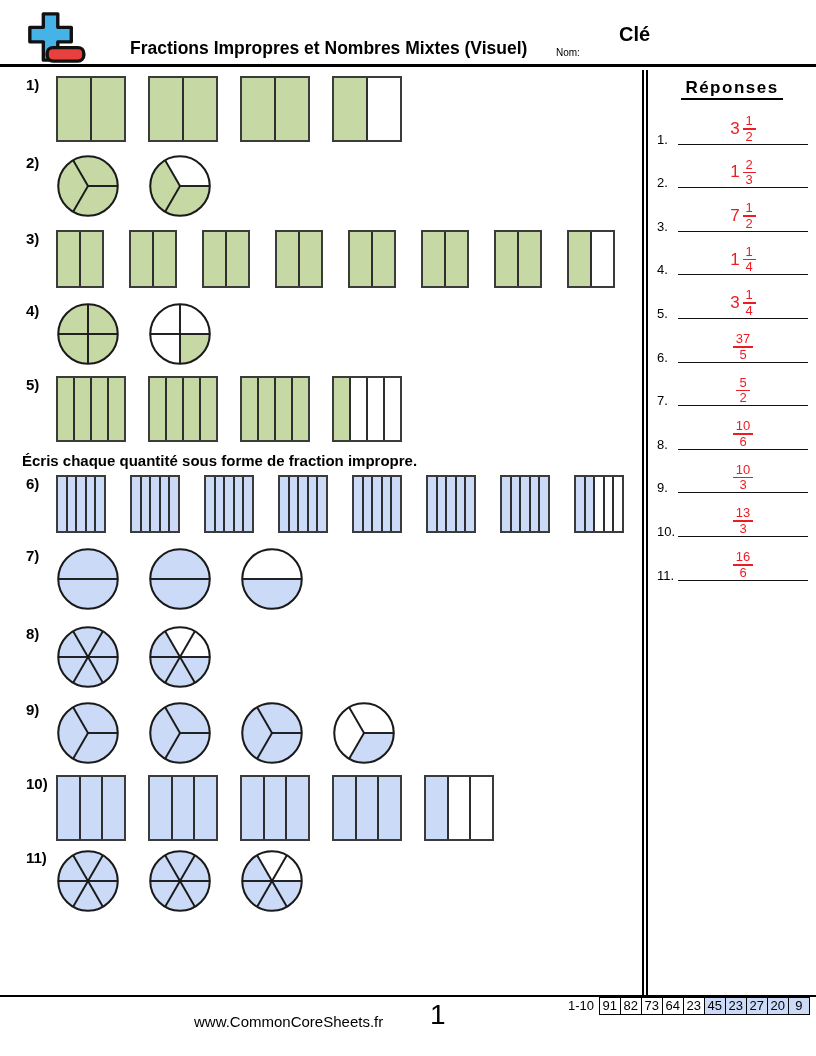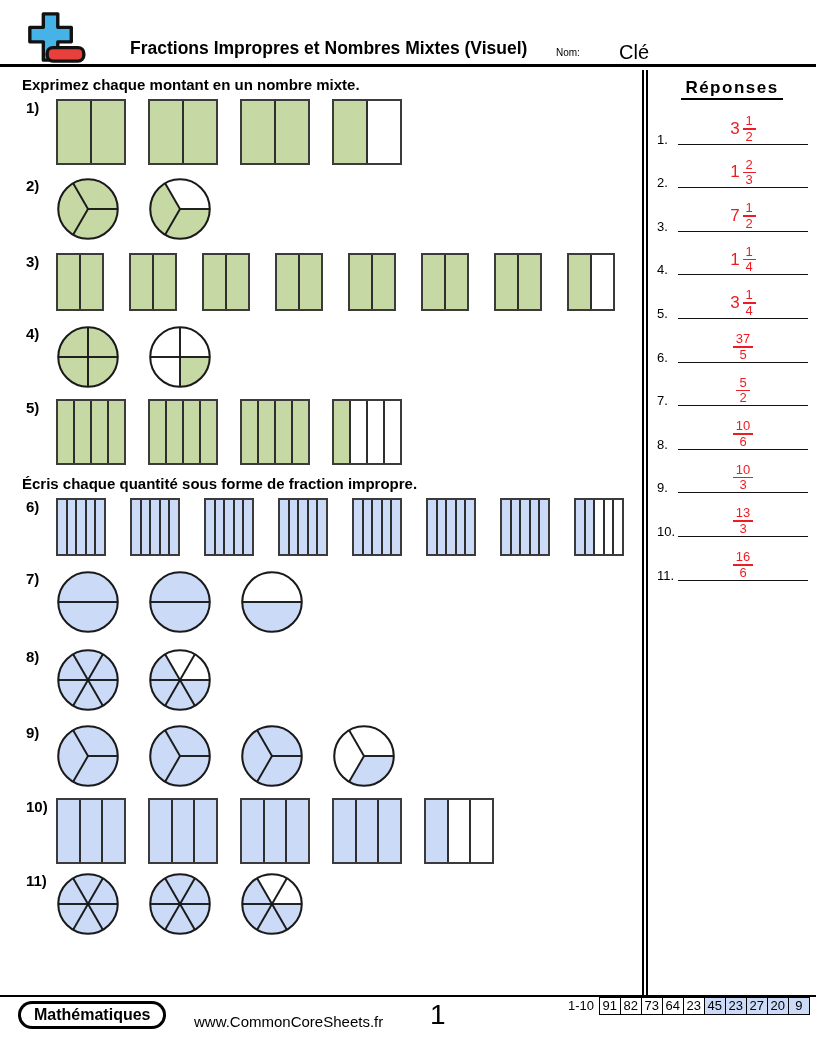--- a/index.html
+++ b/index.html
@@ -7,21 +7,21 @@
   .page {
     position:relative; width:816px; height:1056px; background:#fff;
     font-family:"Liberation Sans", sans-serif; color:#000; overflow:hidden;
     margin:0 auto;
   }
   
   .header { position:absolute; top:0; left:0; width:816px; height:67px; border-bottom:3px solid #000; }
   .logo { position:absolute; left:14px; top:10px; }
   .page-title { position:absolute; left:130px; bottom:5px; font-size:17.5px; font-weight:bold; }
   .name-label { position:absolute; left:556px; bottom:6px; font-size:10px; }
-  .name-value { position:absolute; left:619px; bottom:0; font-size:20px; font-weight:normal; }
+  .name-value { position:absolute; left:619px; bottom:18px; font-size:20px; font-weight:bold; }
   
   .main { position:absolute; top:70px; left:0; width:816px; height:925px; display:flex; }
   .questions { width:642px; padding:6px 0 0 22px; }
   .divider { width:6px; height:100%; border-left:2px solid #000; border-right:2px solid #000; }
   .answers { flex:1; padding-top:4px; }
   .section-header { font-size:15px; font-weight:bold; margin:0 0 6px 0; }
   .q-row { display:flex; align-items:flex-start; }
   .q-label { width:34px; flex-shrink:0; font-size:15px; font-weight:bold; padding-left:4px; }
   .q-shapes { display:flex; align-items:flex-start; }
   .rbox { display:flex; border:2px solid #3b3b3b; background:#fff; }
@@ -67,21 +67,20 @@
       <path id="logo-plus" d="M29 4 h15 v14 h14 v15 h-14 v19 h-15 v-19 h-14 v-15 h14 Z" fill="#45b3e7" stroke="#111" stroke-width="3.5" stroke-linejoin="round"></path>
       <rect id="logo-minus" x="33" y="39" width="38" height="14" rx="6" fill="#e8403d" stroke="#111" stroke-width="3.5"></rect>
     </svg>
     <div class="page-title">Fractions Impropres et Nombres Mixtes (Visuel)</div>
     <div class="name-label">Nom:</div>
     <div class="name-value">Clé</div>
   </div>
 
   <div class="main">
     <div class="questions" id="questions">
-        <div class="section-header">Exprimez chaque montant en un nombre mixte.</div>
         <div class="q-row q-1">
           <div class="q-label">1)</div>
           <div class="q-shapes" style="gap: 22px;">
             <div class="rbox" style="width: 70px; height: 66px;">
               <div class="rcell" style="background: rgb(198, 216, 164);"></div>
               <div class="rcell" style="background: rgb(198, 216, 164);"></div>
             </div>
             <div class="rbox" style="width: 70px; height: 66px;">
               <div class="rcell" style="background: rgb(198, 216, 164);"></div>
               <div class="rcell" style="background: rgb(198, 216, 164);"></div>
@@ -554,23 +553,20 @@
                 <span class="fbar" style="background: rgb(237, 28, 36);"></span>
                 <span class="fden">6</span>
               </span>
             </div>
           </div>
         </div>
     </div>
   </div>
 
   <div class="footer">
-    <div class="badge">
-      <div class="badge-inner">Mathématiques</div>
-    </div>
     <div class="url">www.CommonCoreSheets.fr</div>
     <div class="pagenum">1</div>
     <div class="score-table" id="score-table">
         <div class="score-row">
           <span class="score-row-label">1-10</span>
           <span class="score-cell">91</span>
           <span class="score-cell">82</span>
           <span class="score-cell">73</span>
           <span class="score-cell">64</span>
           <span class="score-cell">23</span>

